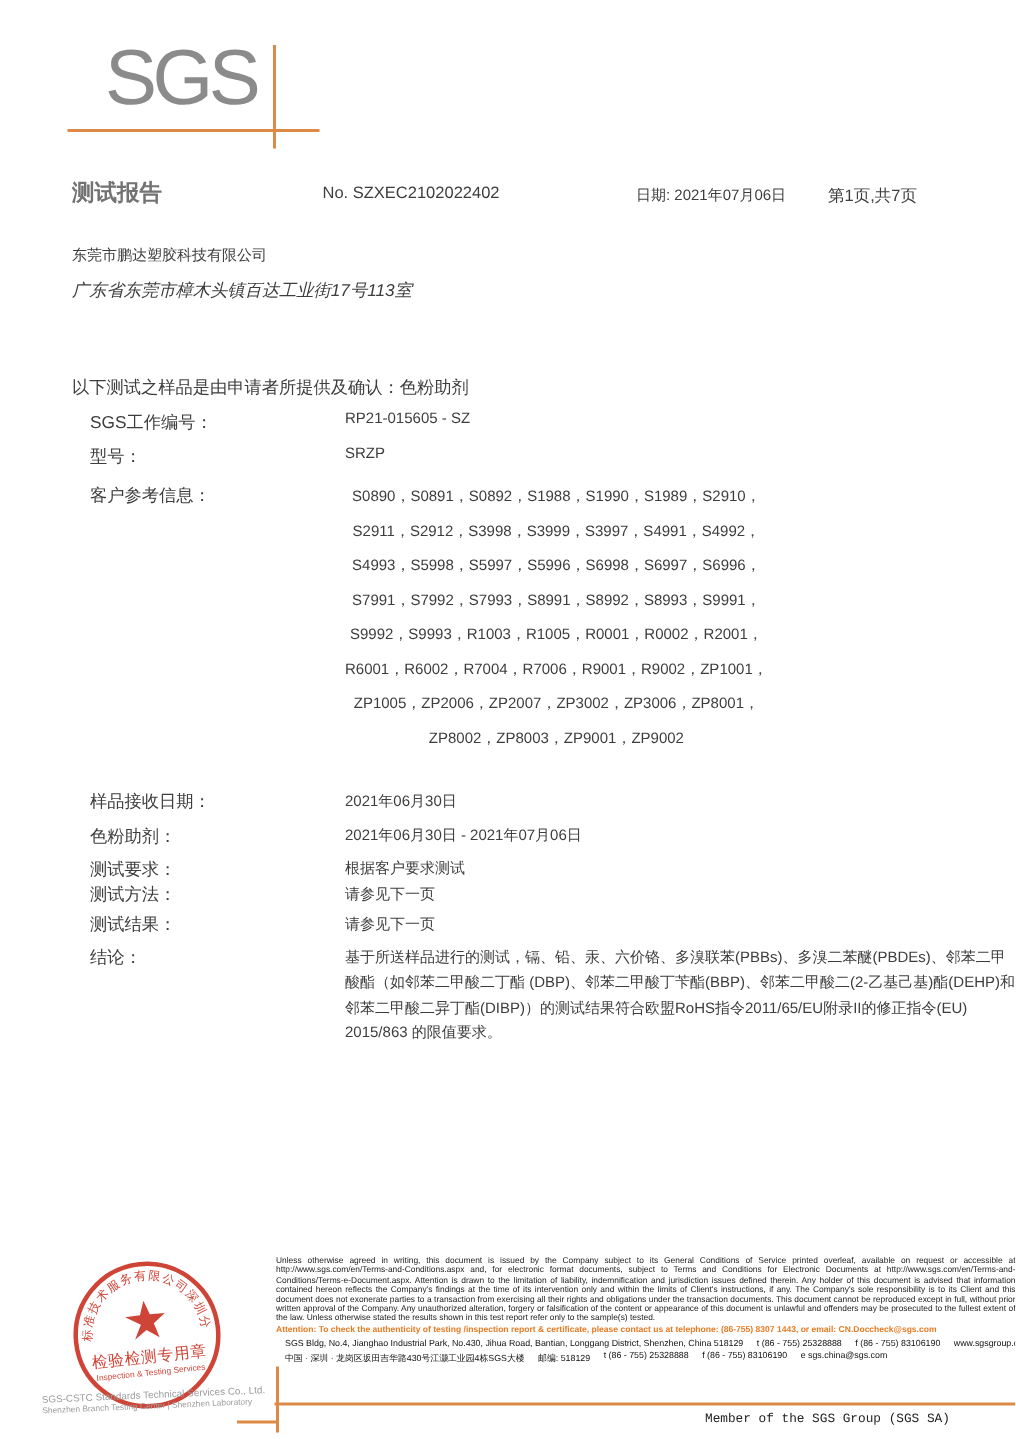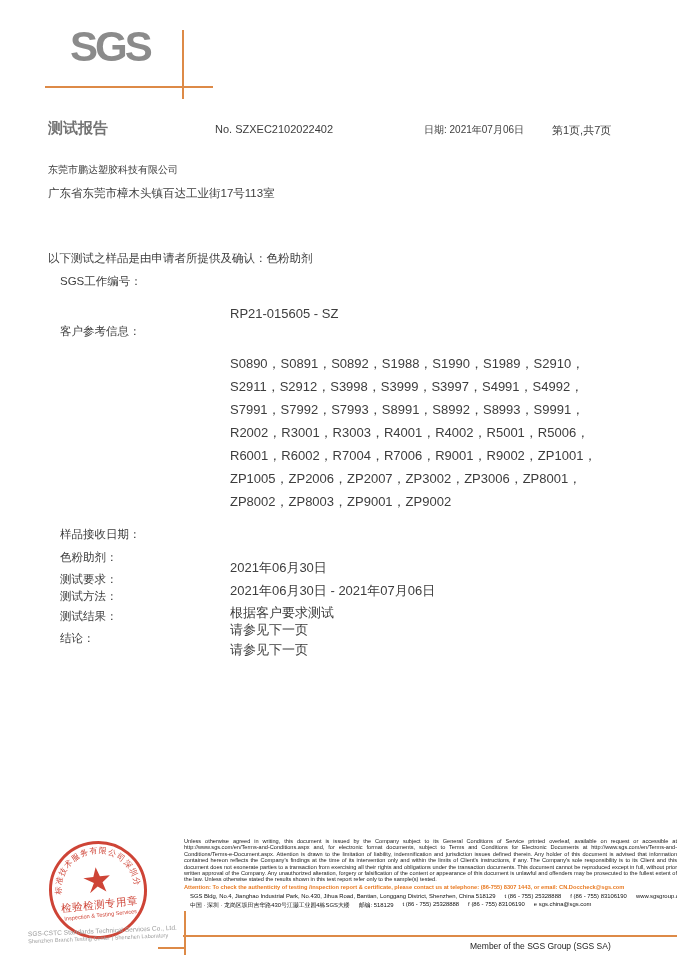--- a/index.html
+++ b/index.html
@@ -3,52 +3,52 @@
 <meta charset="utf-8">
 <style>
   html,body { margin:0; padding:0; background:#ffffff; }
   .page {
     position:relative; width:677px; height:959px; background:#ffffff;
     font-family:"Liberation Sans","DejaVu Sans",sans-serif;
     color:#3d3d3d; overflow:hidden;
   }
 
   
-  .logo-text { position:absolute; left:70px; top:26px; font-size:42px; font-weight:bold;
+  .logo-text { position:absolute; left:70px; top:26px; font-size:52px; font-weight:normal;
                color:#8b8b8b; letter-spacing:-3px; line-height:1; }
   .logo-hline { position:absolute; left:45px; top:86px; width:168px; height:2px; background:#dd8a47; }
   .logo-vline { position:absolute; left:182px; top:30px; width:2px; height:69px; background:#dd8a47; }
 
   .doc-title  { position:absolute; left:48px;  top:119px; font-size:15px; font-weight:bold; color:#737373; }
   .report-no  { position:absolute; left:215px; top:123px; font-size:11px; }
   .date-label { position:absolute; left:424px; top:123px; font-size:10px; }
   .page-label { position:absolute; left:552px; top:123px; font-size:11px; }
 
   .company-name    { position:absolute; left:48px; top:163px; font-size:10px; }
-  .company-address { position:absolute; left:48px; top:186px; font-size:11.5px; }
+  .company-address { position:absolute; left:48px; top:186px; font-size:11.5px;font-style:italic; }
   .sample-statement{ position:absolute; left:48px; top:251px; font-size:11.5px;text-align:center; }
 
   
   .frow  { position:absolute; left:60px; display:flex; align-items:flex-start; }
   .flabel{ width:170px; flex:none; font-size:11.5px; }
-  .fvalue{ font-size:13px;margin-top:32px; }
-  .ref-lines div { line-height:23px; }
+  .fvalue{ font-size:10px; }
+  .ref-lines div { line-height:23px;text-align:center; }
   .conclusion-value { width:447px; line-height:16.8px; }
 
   
   .legal-block { position:absolute; left:184px; top:838px; width:493px; }
   .legal-text  { margin:0; font-size:5.6px; line-height:1.14; color:#1c1c1c; text-align:justify; }
   .attention   { margin:1px 0 0 0; font-size:5.7px; line-height:1.15; font-weight:bold; color:#e87a22; }
   .addr-row    { display:flex; gap:9px; margin-top:2.5px; font-size:5.9px; color:#111; white-space:nowrap; }
   .addr-row span { flex:none; }
 
   .footer-hline   { position:absolute; left:183px; top:935px; width:494px; height:1.5px; background:#dd8a47; }
   .footer-vline   { position:absolute; left:184px; top:911px; width:1.5px; height:44px; background:#dd8a47; }
   .footer-crossh  { position:absolute; left:158px; top:947px; width:27px; height:1.5px; background:#dd8a47; }
-  .member-label   { position:absolute; left:470px; top:941px; font-size:8.5px; color:#222; }
+  .member-label   { position:absolute; left:470px; top:941px; font-size:8.5px; color:#222;font-family:Liberation Mono, monospace; }
 
   .stamp { position:absolute; left:36px; top:828px; transform:rotate(-6deg); opacity:.95; }
   .lab-lines { position:absolute; left:28px; top:926px; transform:rotate(-2.5deg); color:#9c9c9c; }
   .lab-line1 { font-size:6.6px; line-height:1.4; }
   .lab-line2 { font-size:5.6px; line-height:1.4; }
 </style>
 </head>
 <body>
 
 <div class="page">
@@ -66,27 +66,32 @@
 
   <div class="company-name">东莞市鹏达塑胶科技有限公司</div>
   <div class="company-address">广东省东莞市樟木头镇百达工业街17号113室</div>
 
   <div class="sample-statement">以下测试之样品是由申请者所提供及确认：色粉助剂</div>
 
   <div class="frow" style="top:274px">
     <span class="flabel">SGS工作编号：</span>
     <span class="fvalue">RP21-015605 - SZ</span>
   </div>
+  <div class="frow" style="top:297px">
+    <span class="flabel">型号：</span>
+    <span class="fvalue">SRZP</span>
+  </div>
   <div class="frow" style="top:320px">
     <span class="flabel" style="line-height:23px">客户参考信息：</span>
     <div class="fvalue ref-lines">
       <div>S0890，S0891，S0892，S1988，S1990，S1989，S2910，</div>
       <div>S2911，S2912，S3998，S3999，S3997，S4991，S4992，</div>
+      <div>S4993，S5998，S5997，S5996，S6998，S6997，S6996，</div>
       <div>S7991，S7992，S7993，S8991，S8992，S8993，S9991，</div>
-      <div>R2002，R3001，R3003，R4001，R4002，R5001，R5006，</div>
+      <div>S9992，S9993，R1003，R1005，R0001，R0002，R2001，</div>
       <div>R6001，R6002，R7004，R7006，R9001，R9002，ZP1001，</div>
       <div>ZP1005，ZP2006，ZP2007，ZP3002，ZP3006，ZP8001，</div>
       <div>ZP8002，ZP8003，ZP9001，ZP9002</div>
     </div>
   </div>
   <div class="frow" style="top:527px">
     <span class="flabel">样品接收日期：</span>
     <span class="fvalue">2021年06月30日</span>
   </div>
   <div class="frow" style="top:550px">
@@ -100,20 +105,21 @@
   <div class="frow" style="top:589px">
     <span class="flabel">测试方法：</span>
     <span class="fvalue">请参见下一页</span>
   </div>
   <div class="frow" style="top:609px">
     <span class="flabel">测试结果：</span>
     <span class="fvalue">请参见下一页</span>
   </div>
   <div class="frow" style="top:631px">
     <span class="flabel">结论：</span>
+    <span class="fvalue conclusion-value">基于所送样品进行的测试，镉、铅、汞、六价铬、多溴联苯(PBBs)、多溴二苯醚(PBDEs)、邻苯二甲酸酯（如邻苯二甲酸二丁酯 (DBP)、邻苯二甲酸丁苄酯(BBP)、邻苯二甲酸二(2-乙基己基)酯(DEHP)和邻苯二甲酸二异丁酯(DIBP)）的测试结果符合欧盟RoHS指令2011/65/EU附录II的修正指令(EU) 2015/863 的限值要求。</span>
   </div>
 
   <svg class="stamp" width="124" height="124" viewBox="0 0 124 124">
     <circle cx="62" cy="62" r="47.5" fill="none" stroke="#cc3a2c" stroke-width="3"></circle>
     <path id="stampArc" d="M 25,62 a 37,37 0 1 1 74,0" fill="none"></path>
     <text font-size="8" fill="#cc3a2c" letter-spacing="1">
       <textPath href="#stampArc" startOffset="50%" text-anchor="middle">通标标准技术服务有限公司深圳分公司</textPath>
     </text>
     <polygon fill="#cc3a2c" points="62,39 65.29,48.47 75.31,48.67 67.33,54.73 70.23,64.33 62,58.6 53.77,64.33 58.67,54.73 48.69,48.67 58.71,48.47"></polygon>
     <text x="62" y="80" text-anchor="middle" font-size="10.5" letter-spacing="0.5" fill="#cc3a2c">检验检测专用章</text>

